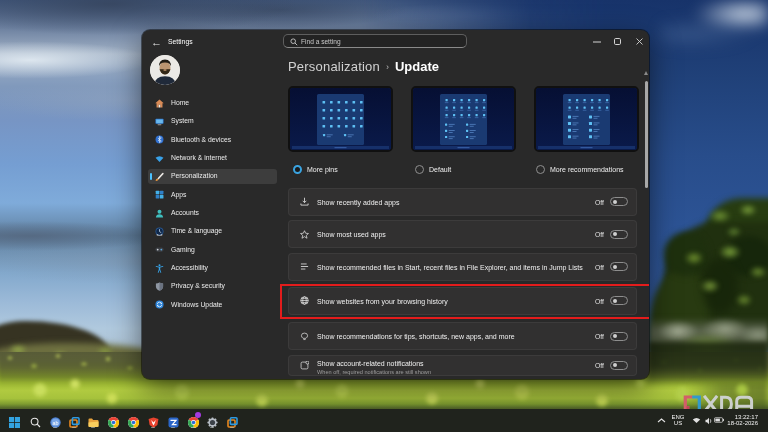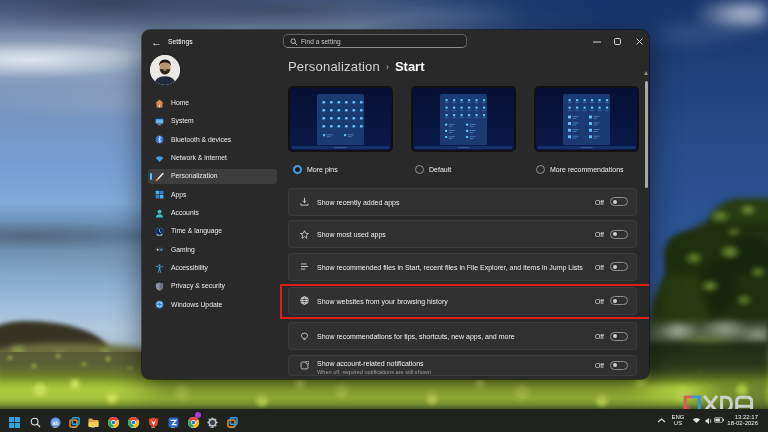--- a/index.html
+++ b/index.html
@@ -322,21 +322,21 @@
       </div>
     <div class="nav" style="top:266.6px;">
         <svg class="ic" viewBox="0 0 10 10">
           <circle cx="5" cy="5" r="4.5" fill="#2f84d8"></circle>
           <path d="M2.5 4.4 Q3 2.4 5 2.4 Q7 2.4 7.5 4.4 M7.5 5.6 Q7 7.6 5 7.6 Q3 7.6 2.5 5.6" stroke="#e8f2fa" stroke-width="0.9" fill="none"></path>
           <path d="M7.5 2.8 L7.5 4.6 L5.8 4.4 Z M2.5 7.2 L2.5 5.4 L4.2 5.6 Z" fill="#e8f2fa"></path>
         </svg>
         <span class="lb">Windows Update</span>
       </div>
 
-    <div class="rel" id="crumb"><span class="p1">Personalization</span><span class="sep">›</span><span class="p2">Start</span></div>
+    <div class="rel" id="crumb"><span class="p1">Personalization</span><span class="sep">›</span><span class="p2">Update</span></div>
 
     <div class="thumb" style="left:146px;"><svg width="101" height="62" viewBox="0 0 101 62">
           <rect width="101" height="62" fill="url(#bgT1)"></rect>
           <defs>
             <linearGradient id="bgT1" x1="0" y1="0" x2="0" y2="1">
               <stop offset="0" stop-color="#060f33"></stop>
               <stop offset="1" stop-color="#0a1a4a"></stop>
             </linearGradient>
           </defs>
           <rect x="27" y="6" width="47" height="51" rx="1.5" fill="#1a3a72"></rect>

